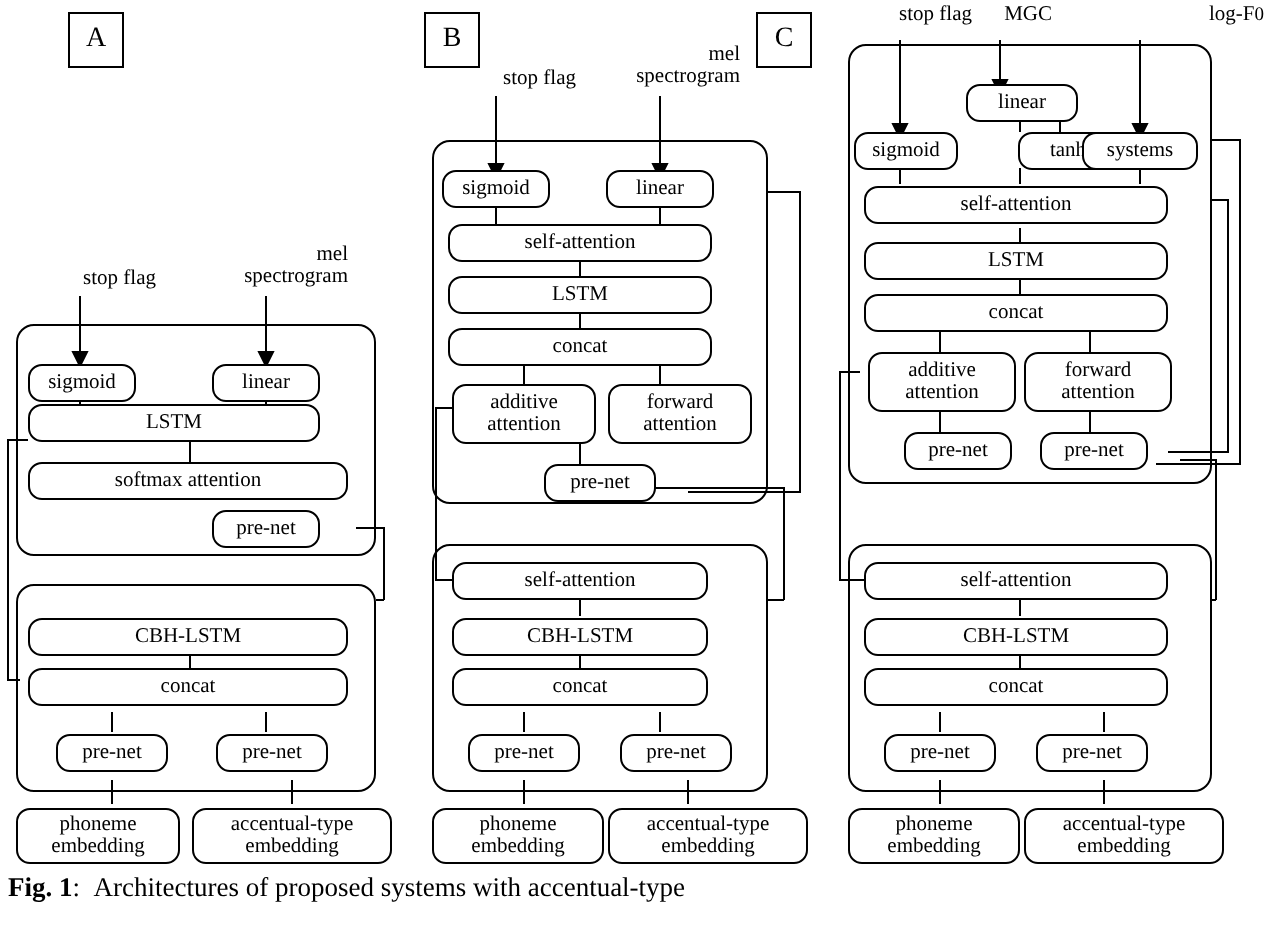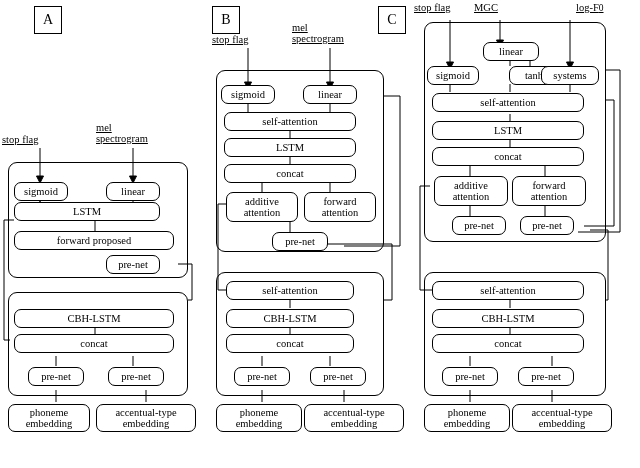--- a/index.html
+++ b/index.html
@@ -30,25 +30,24 @@
     position:absolute;
     border:1.6px solid #000;
     border-radius:9px;
     background:transparent;
     box-sizing:border-box;
     z-index:2;
   }
   .label{
     position:absolute;
     font-size:10.5px;
-    text-align:left;
+    text-align:right;
     line-height:1.05;
     z-index:6;
     background:transparent;
-    text-decoration:underline;
   }
   .tag{
     position:absolute;
     border:1.4px solid #000;
     background:#fff;
     display:flex;align-items:center;justify-content:center;
     font-size:14px;
     font-family:"Liberation Serif", serif;
     z-index:8;
   }
@@ -162,21 +161,21 @@
   </svg>
 
   <div class="tag" style="left:34px;top:6px;width:26px;height:26px;">A</div>
 
   <div class="label" style="left:2px;top:134px;width:76px;">stop flag</div>
   <div class="label" style="left:96px;top:122px;width:78px;">mel<br>spectrogram</div>
 
   <div class="box" style="left:14px;top:182px;width:54px;height:19px;">sigmoid</div>
   <div class="box" style="left:106px;top:182px;width:54px;height:19px;">linear</div>
   <div class="box" style="left:14px;top:202px;width:146px;height:19px;">LSTM</div>
-  <div class="box" style="left:14px;top:231px;width:160px;height:19px;">forward proposed</div>
+  <div class="box" style="left:14px;top:231px;width:160px;height:19px;">softmax attention</div>
   <div class="box" style="left:106px;top:255px;width:54px;height:19px;">pre-net</div>
 
   <div class="box" style="left:14px;top:309px;width:160px;height:19px;">CBH-LSTM</div>
   <div class="box" style="left:14px;top:334px;width:160px;height:19px;">concat</div>
   <div class="box" style="left:28px;top:367px;width:56px;height:19px;">pre-net</div>
   <div class="box" style="left:108px;top:367px;width:56px;height:19px;">pre-net</div>
 
   <div class="box" style="left:8px;top:404px;width:82px;height:28px;">
       <span>phoneme<br>embedding</span>
     </div>
@@ -243,14 +242,17 @@
   <div class="box" style="left:442px;top:367px;width:56px;height:19px;">pre-net</div>
   <div class="box" style="left:518px;top:367px;width:56px;height:19px;">pre-net</div>
 
   <div class="box" style="left:424px;top:404px;width:86px;height:28px;">
       <span>phoneme<br>embedding</span>
     </div>
   <div class="box" style="left:512px;top:404px;width:100px;height:28px;">
       <span>accentual-type<br>embedding</span>
     </div>
 
+  <div class="cap">
+    <b>Fig. 1</b><span>:</span>&nbsp;&nbsp;<span>Architectures of proposed systems with accentual-type</span>
+  </div>
 
 </div>
 
 </body></html>

